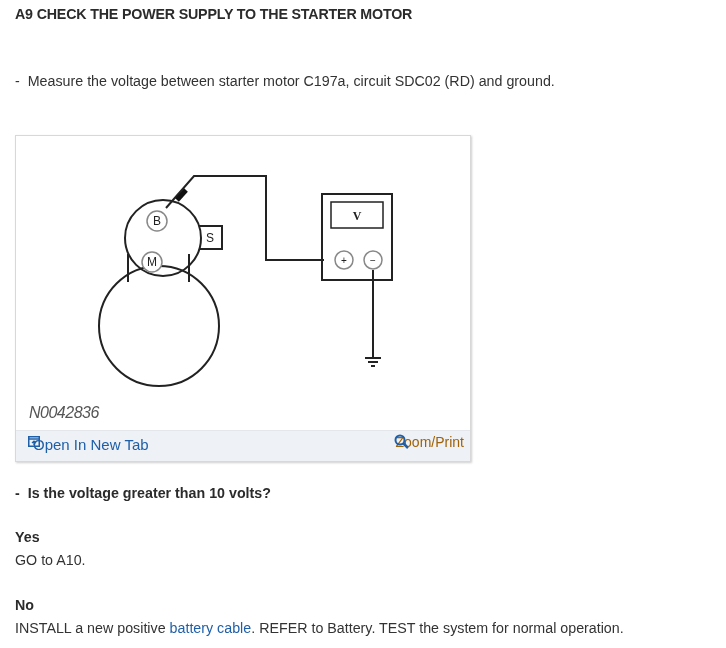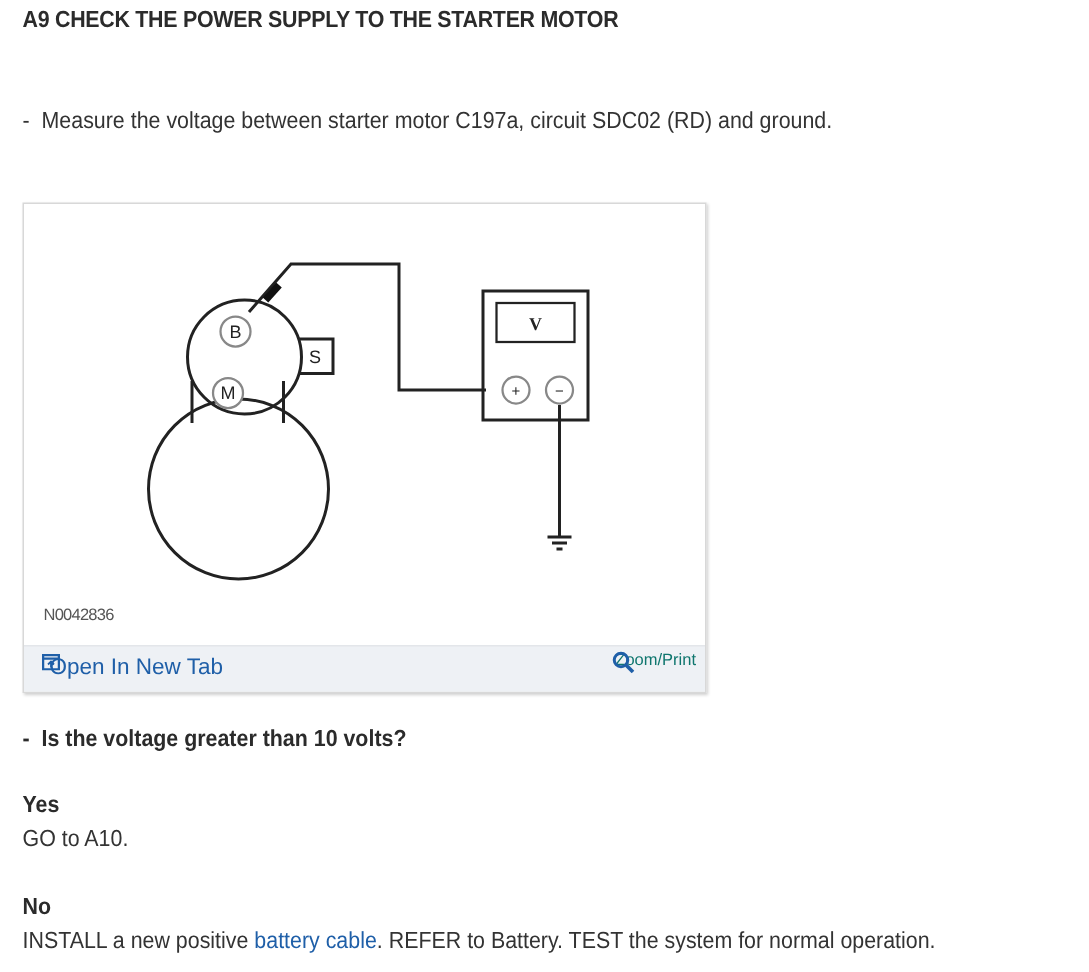--- a/index.html
+++ b/index.html
@@ -16,33 +16,34 @@
       position: absolute; left: 15px; top: 72px;
       font-size: 15.5px; color: #333333;
       transform: scaleX(0.92); transform-origin: left top;
     }
     .figure {
       position: absolute; left: 15px; top: 135px; width: 454px; height: 325px;
       border: 1px solid #d8d8d8; box-shadow: 1px 1px 2px #cfcfcf; background: #ffffff;
     }
     .figure svg { position: absolute; left: 0; top: 0; }
     .fig-id {
-      position: absolute; left: 13px; top: 268px; font-size: 11px; color: #555;
+      position: absolute; left: 13px; top: 268px; font-size: 16px; color: #555;
       letter-spacing: -0.5px;
+      font-style: italic;
     }
     .fig-bar {
       position: absolute; left: 0; right: 0; bottom: 0; height: 30px;
       background: #eef1f5; border-top: 1px solid #e3e6ea;
     }
     .link-open {
       position: absolute; left: 12px; top: 5px; font-size: 15px; color: #1f5fa8;
       display: flex; align-items: center; cursor: pointer;
     }
     .link-zoom {
-      position: absolute; right: 6px; top: 3px; font-size: 11px; color: #0f766e;
+      position: absolute; right: 6px; top: 3px; font-size: 14px; color: #a16207;
       display: flex; align-items: center; cursor: pointer;
     }
     .icon { display: inline-block; margin-right: 5px; }
     .question {
       position: absolute; left: 15px; top: 484px; font-size: 15.5px; font-weight: bold; color: #2b2b2b;
       transform: scaleX(0.92); transform-origin: left top;
     }
     .ans-label {
       position: absolute; left: 15px; font-size: 15.5px; font-weight: bold; color: #2b2b2b;
       transform: scaleX(0.92); transform-origin: left top;

